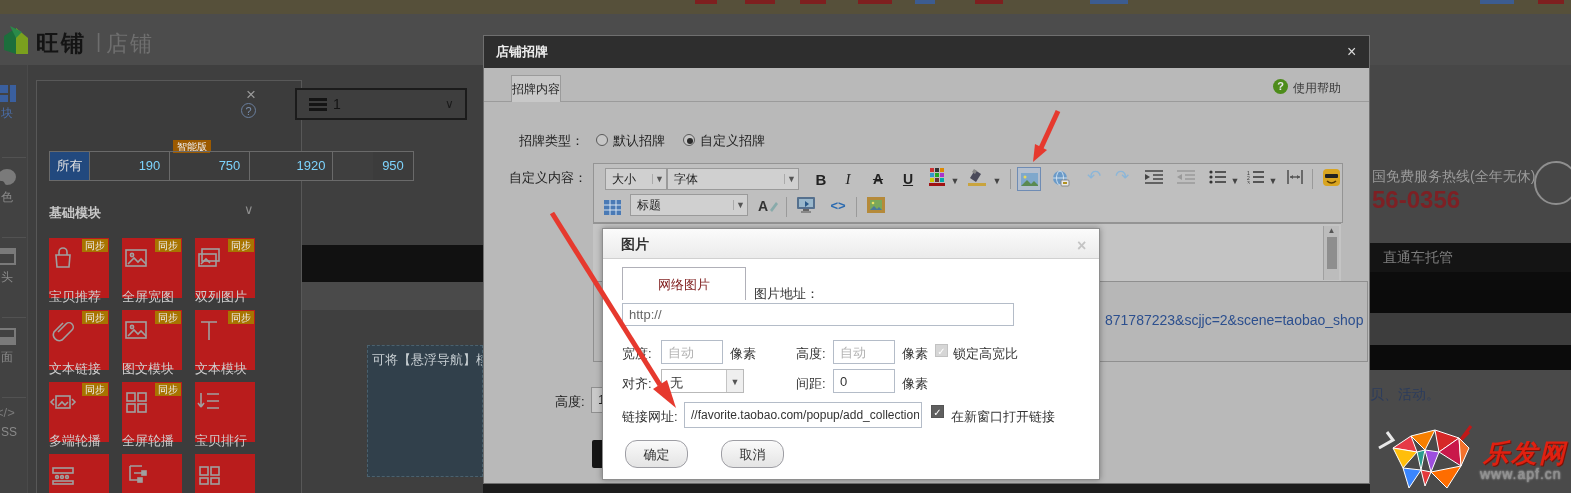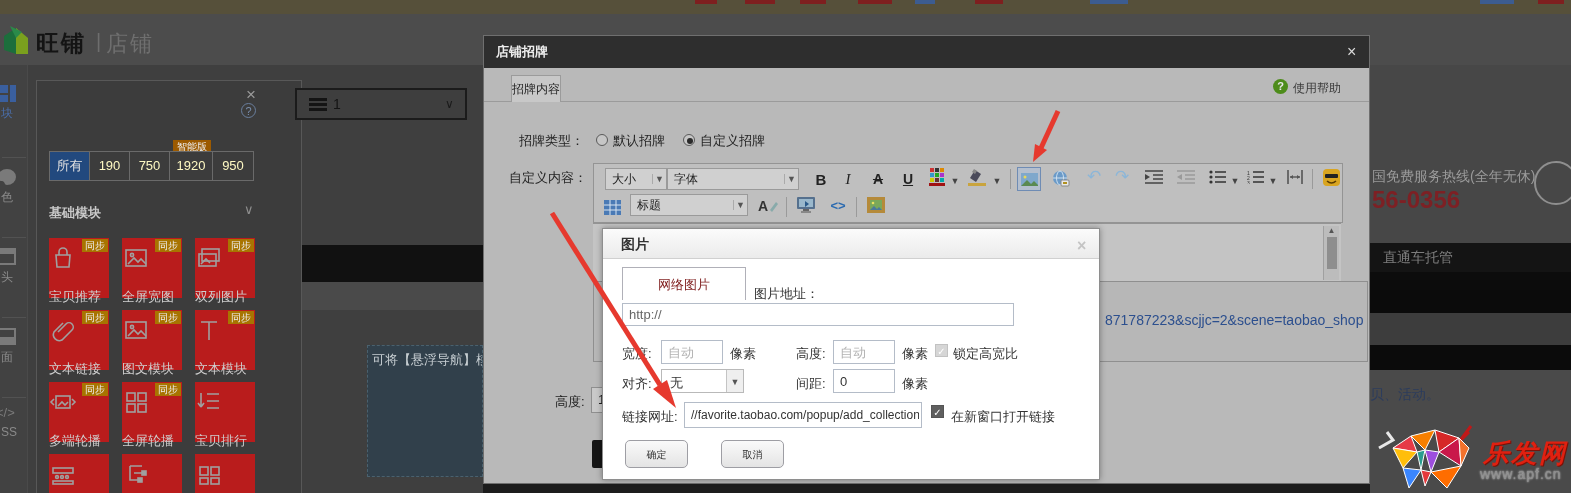--- a/index.html
+++ b/index.html
@@ -17,22 +17,22 @@
   .lnav-item{position:absolute;left:0;width:28px;text-align:left;color:#8a8a8a;font-size:12px;}
   .lnav-item .ic{position:absolute;left:-6px;top:0;}
   .lnav-item .lb{position:absolute;left:1px;top:22px;}
   .lnav-item.active,.lnav-item.active .lb{color:#4a6da8;}
   .lnav-div{position:absolute;left:2px;width:24px;height:1px;background:#525252;}
   
   .panel{left:36px;top:80px;width:266px;height:413px;background:#3c3c3c;border:1px solid #585858;border-bottom:none;}
   .panel-x{left:245px;top:84px;font-size:17px;color:#9a9a9a;}
   .panel-title{left:48px;top:104px;font-size:13px;color:#b0b0b0;}
   .help-circ{left:240px;top:102px;width:15px;height:15px;border:1px solid #6a7f9e;border-radius:50%;color:#7a8fae;font-size:11px;text-align:center;line-height:14px;}
-  .sizetabs{left:48px;top:150px;height:30px;display:flex;border:1px solid #6a6a6a;}
-  .sizetab{width:40px;height:28px;line-height:28px;text-align:center;font-size:13px;color:#fef9c3;background:#3c3c3c;border-right:1px solid #6a6a6a;}
+  .sizetabs{left:48px;top:150px;height:30px;display:flex;border:1px solid #6a6a6a;gap:40px;}
+  .sizetab{width:40px;height:28px;line-height:28px;text-align:center;font-size:13px;color:#7dd3fc;background:#3c3c3c;border-right:1px solid #6a6a6a;}
   .sizetab:last-child{border-right:none;}
   .sizetab.active{background:#22497e;color:#e0e0e0;}
   .smartbadge{left:172px;top:139px;height:13px;line-height:13px;padding:0 4px;background:#9c5a00;color:#eee;font-size:10px;}
   .sect{left:48px;top:203px;font-size:13px;color:#c9c9c9;font-weight:bold;}
   .sect-ch{left:243px;top:201px;color:#8e8e8e;font-size:13px;}
   .tile{width:60px;height:60px;background:#b91c1c;}
   .tile .icn{margin-top:6px;height:28px;}
   .tile .tl{font-size:13px;color:#cfcfcf;margin-top:16px;}
   .sync{position:absolute;right:1px;top:1px;background:#a87400;color:#eee;font-size:10px;line-height:13px;padding:0 3px;}
   svg.oic{stroke:#a0a0a0;fill:none;stroke-width:1.6;}
@@ -84,21 +84,21 @@
   .itab{left:19px;top:38px;width:124px;height:33px;border:1px solid #b0b0b8;border-bottom:none;background:#fff;text-align:center;line-height:33px;font-size:13px;color:#7f1d1d;}
   .ilabel{font-size:13px;color:#333;white-space:nowrap;}
   .iinput{position:absolute;border:1px solid #b4bcc8;background:#fff;font-size:13px;color:#333;padding-left:6px;}
   .iinput::placeholder{color:#b3b3b3;}
   .isel{position:absolute;border:1px solid #b9b9b9;background:#fff;display:flex;}
   .isel .val{flex:1;font-size:13px;color:#333;padding:4px 0 0 8px;}
   .isel .car{width:17px;background:#efefef;border-left:1px solid #c4c4c4;text-align:center;color:#555;font-size:9px;padding-top:7px;}
   .chk{position:absolute;width:13px;height:13px;text-align:center;line-height:13px;font-size:10px;color:#fff;}
   .chk.dis{background:#d6d6d6;border:1px solid #c2c2c2;}
   .chk.on{background:#5f5f5f;border:1px solid #555;}
-  .ibtn{position:absolute;width:63px;height:28px;border:1px solid #9e9ea4;border-radius:5px;background:linear-gradient(#fafafa,#e4e4e4);font-size:10px;color:#333;text-align:center;line-height:27px;}
+  .ibtn{position:absolute;width:63px;height:28px;border:1px solid #9e9ea4;border-radius:12px;background:linear-gradient(#fafafa,#e4e4e4);font-size:13px;color:#333;text-align:center;line-height:27px;}
   
   #arrows{left:0;top:0;z-index:30;pointer-events:none;}
   #bull{left:1373px;top:418px;z-index:35;pointer-events:none;}
   .wm-name{left:110px;top:18px;font-size:26px;font-weight:bold;color:#e02010;font-style:italic;letter-spacing:2px;position:absolute;text-shadow:1px 1px 0 #7a1208;}
   .wm-url{left:107px;top:48px;font-size:14px;color:#8d8d8d;letter-spacing:1px;position:absolute;text-shadow:0 0 2px #e8e8e8;}
 </style>
 </head>
 <body>
 
 <div id="stage">

